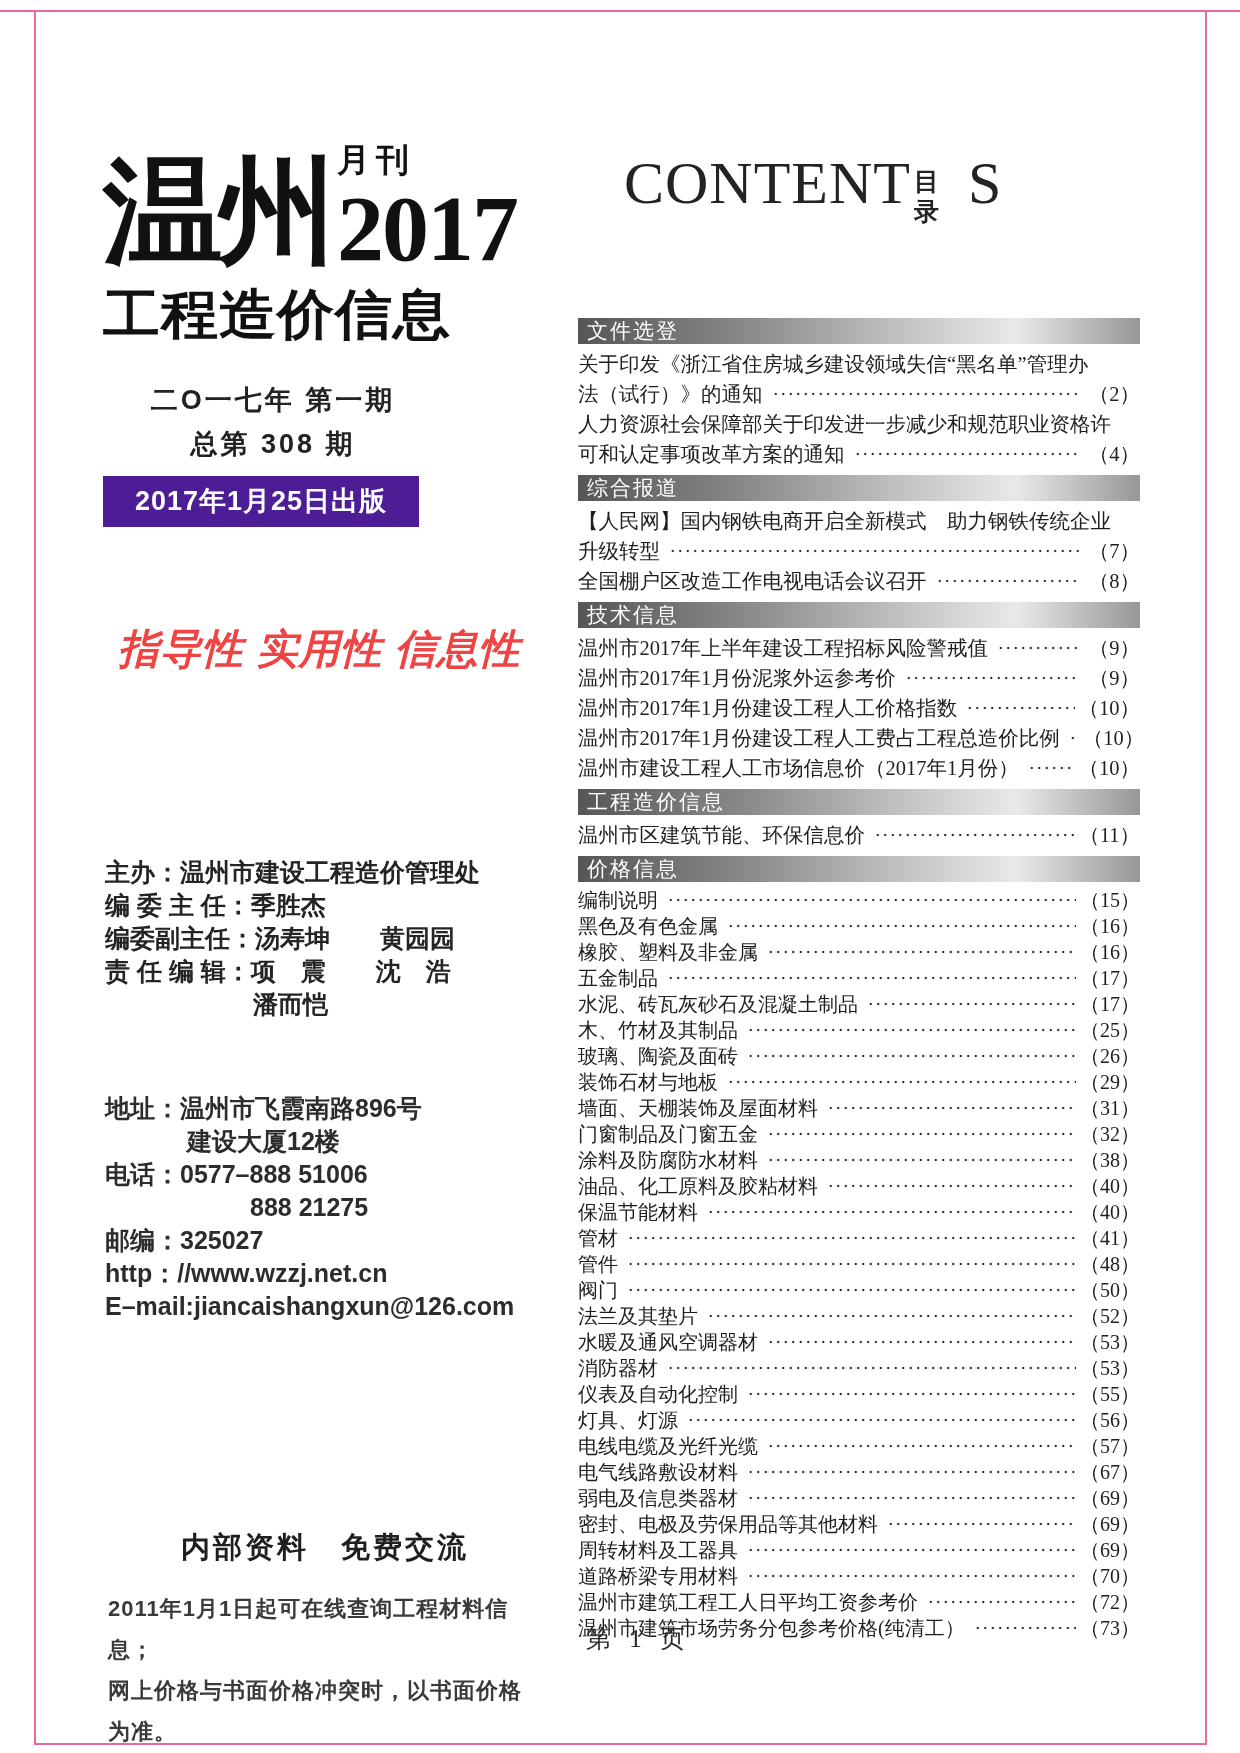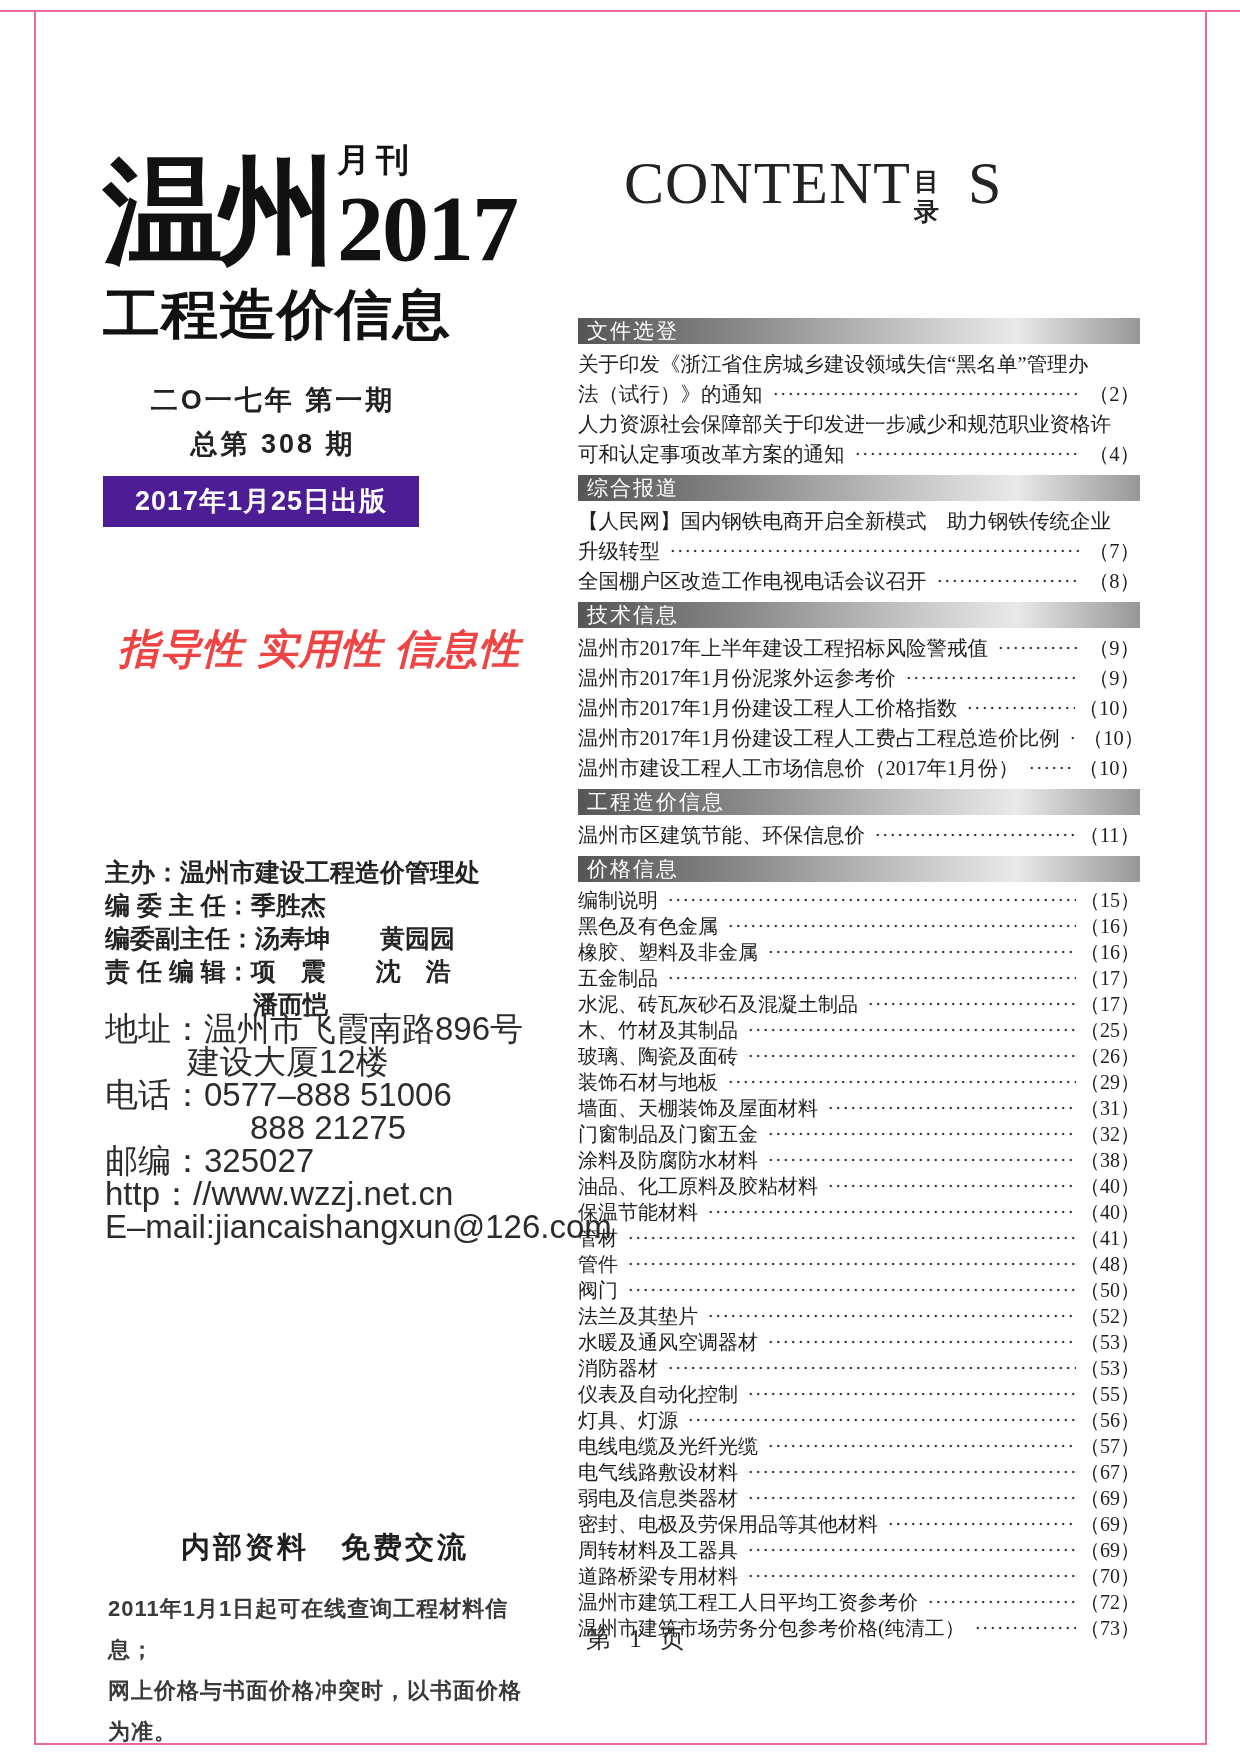--- a/index.html
+++ b/index.html
@@ -26,21 +26,21 @@
     text-align:center;padding:7px 0 8px 0;margin-top:14px;letter-spacing:1px;}
 
   
   .slogan{position:absolute;left:118px;top:622px;font-size:41px;font-weight:800;letter-spacing:1px;color:#ef4444;font-style:italic;}
   .pub-block{position:absolute;left:105px;top:856px;width:420px;font-size:25px;font-weight:700;color:#242424;}
   .pub-row{display:flex;line-height:33px;}
   .pub-org{}
   .lab{flex:0 0 auto;}
   .staff-val{margin-left:0;}
   .ind-editor{padding-left:148px;}
-  .contact-block{position:absolute;left:105px;top:1012px;width:420px;font-size:33px;font-weight:400;color:#2c2c2c;}
+  .contact-block{position:absolute;left:105px;top:1092px;width:420px;font-size:25px;font-weight:700;color:#2c2c2c;}
   .contact-row{display:flex;line-height:33px;}
   .ind-addr{padding-left:82px;}
   .ind-tel{padding-left:145px;}
   .notice-exchange{position:absolute;left:140px;top:1528px;width:370px;text-align:center;
     font-size:29px;font-weight:800;letter-spacing:3px;color:#1f1f1f;}
   .footnote{position:absolute;left:108px;top:1588px;width:420px;font-size:22px;font-weight:700;
     line-height:41px;color:#3a3a3a;letter-spacing:1px;}
 
   
   .contents-heading{position:absolute;left:596px;top:156px;display:flex;align-items:flex-start;color:#232323;}

